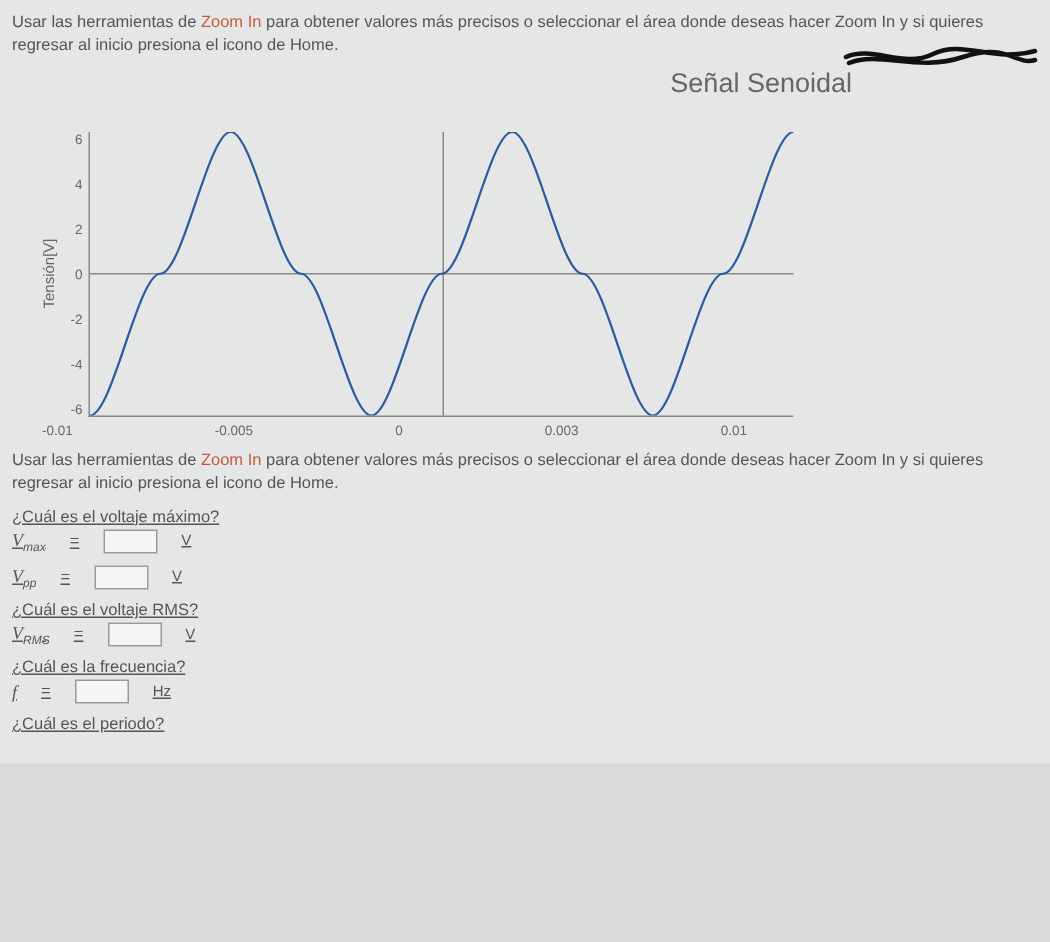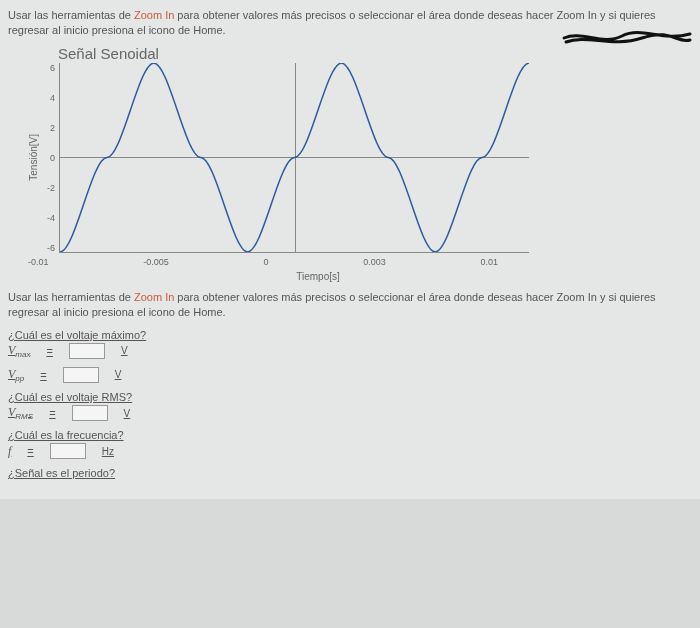--- a/index.html
+++ b/index.html
@@ -29,24 +29,24 @@
     right: 8px;
     width: 130px;
     height: 20px;
   }
   .chart-wrap {
     margin: 4px 0 8px 20px;
     position: relative;
     width: 540px;
   }
   .chart-title {
-    text-align: left;
-    font-size: 15px;
-    color: #666;
-    margin-bottom: 1px;
+    text-align: right;
+    font-size: 18px;
+    color: #666;
+    margin-bottom: 22px;
     margin-left: 30px;
   }
   .plot-row { display: flex; align-items: center; }
   .ylabel {
     writing-mode: vertical-rl;
     transform: rotate(180deg);
     font-size: 10px;
     color: #666;
     margin-right: 4px;
   }
@@ -162,21 +162,20 @@
         </svg>
       </div>
     </div>
     <div class="xticks">
       <span>-0.01</span>
       <span>-0.005</span>
       <span>0</span>
       <span>0.003</span>
       <span>0.01</span>
     </div>
-    <div class="xlabel">Tiempo[s]</div>
   </div>
 
   <div class="questions">
     <div class="instr2">
       <span>Usar las herramientas de </span><span class="zoomin">Zoom In</span><span> para obtener valores más precisos o seleccionar el área donde deseas hacer Zoom In y si quieres regresar al inicio presiona el icono de Home.</span>
     </div>
 
     <div class="q">
       <div>¿Cuál es el voltaje máximo?</div>
       <div class="formula">
@@ -210,17 +209,17 @@
       <div>¿Cuál es la frecuencia?</div>
       <div class="formula">
         <span class="var">f</span>
         <span>=</span>
         <input class="finput" style="">
         <span class="unit">Hz</span>
       </div>
     </div>
 
     <div class="q">
-      <div>¿Señal es el periodo?</div>
+      <div>¿Cuál es el periodo?</div>
     </div>
   </div>
 
 </div>
 
 </body></html>

